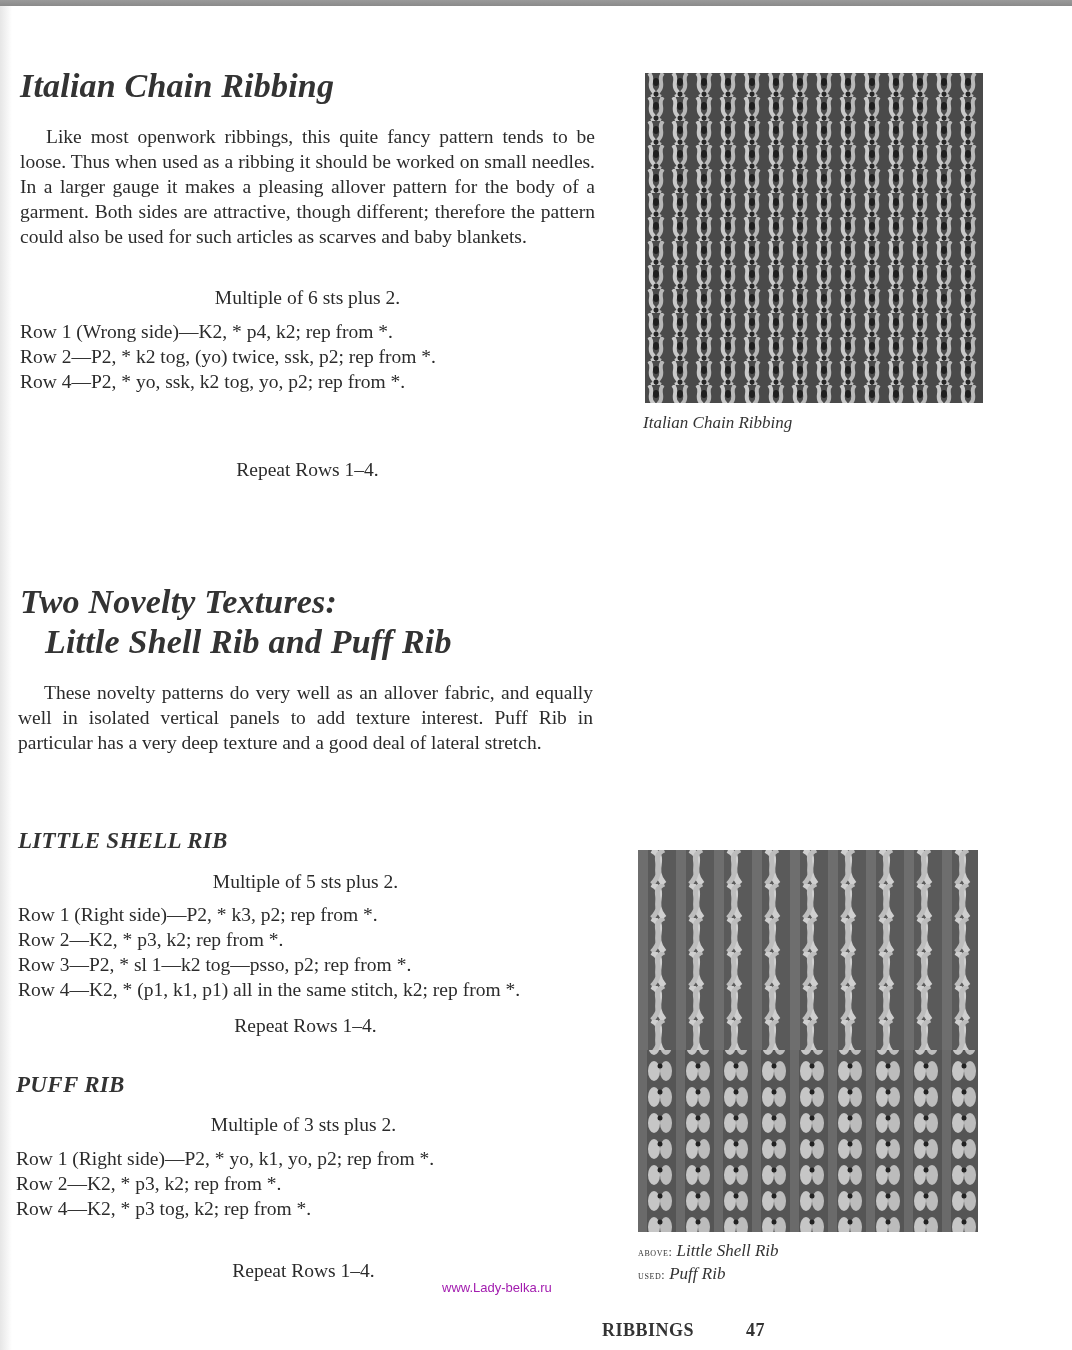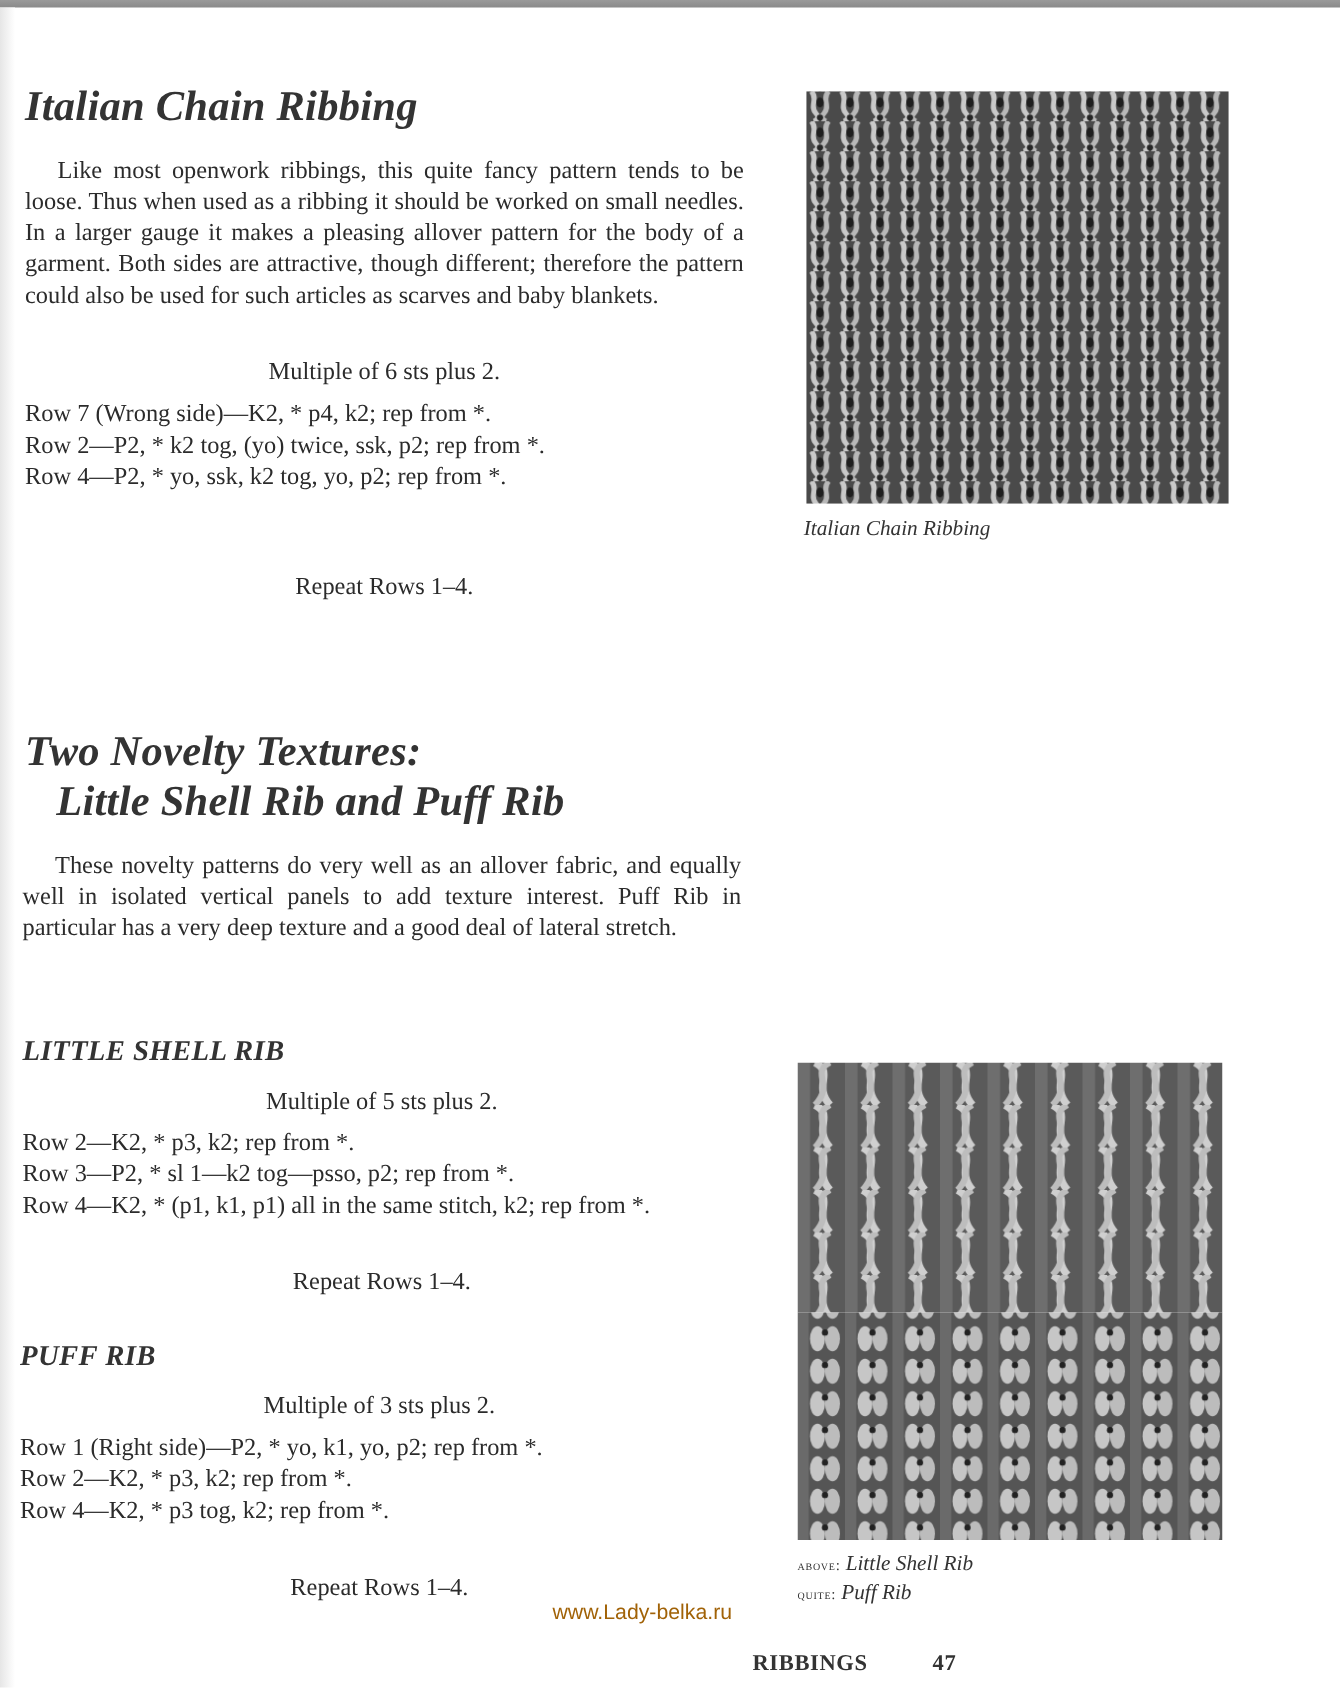--- a/index.html
+++ b/index.html
@@ -17,37 +17,37 @@
     .center { position: absolute; font-size: 19.5px; line-height: 25px; text-align: center; margin: 0; color: #2b2b2b; }
     .rows { position: absolute; margin: 0; padding: 0; list-style: none; font-size: 19.5px; line-height: 25px; color: #2b2b2b; }
     .rows li { padding-left: 26px; text-indent: -26px; }
     .h2 { position: absolute; font-style: italic; font-weight: bold; font-size: 23px; color: #333; margin: 0; letter-spacing: 0.3px; }
 
     .swatch { position: absolute; }
     .swatch svg { display: block; width: 100%; height: 100%; }
     .caption { position: absolute; font-size: 16px; line-height: 22px; color: #333; margin: 0; }
     .caption i { font-style: italic; font-size: 17px; }
     .sc { font-variant: small-caps; letter-spacing: 0.6px; font-size: 12px; }
-    .watermark { position: absolute; font-family: "Liberation Sans", sans-serif; font-size: 17px; color: #a16207; }
+    .watermark { position: absolute; font-family: "Liberation Sans", sans-serif; font-size: 13px; color: #a21caf; }
     .footer { position: absolute; font-weight: bold; font-size: 18px; color: #333; letter-spacing: 0.5px; }
   </style>
 </head>
 <body>
 
 <div class="topbar"></div>
 <div class="leftshade"></div>
 
 <h1 class="h1" style="left:20px; top:66px;">Italian Chain Ribbing</h1>
 
 <p class="para" style="left:20px; top:124px; width:575px;"><span class="ind"></span><span>Like most openwork ribbings, this quite fancy pattern tends to be loose. Thus when used as a ribbing it should be worked on small needles. In a larger gauge it makes a pleasing allover pattern for the body of a garment. Both sides are attractive, though different; therefore the pattern could also be used for such articles as scarves and baby blankets.</span></p>
 
 <p class="center" style="left:20px; top:285px; width:575px;">Multiple of 6 sts plus 2.</p>
 
 <ul class="rows" style="left:20px; top:319px; width:578px;">
-  <li>Row 7 (Wrong side)—K2, * p4, k2; rep from *.</li>
+  <li>Row 1 (Wrong side)—K2, * p4, k2; rep from *.</li>
   <li>Row 2—P2, * k2 tog, (yo) twice, ssk, p2; rep from *.</li>
   <li>Row 4—P2, * yo, ssk, k2 tog, yo, p2; rep from *.</li>
 </ul>
 
 <p class="center" style="left:20px; top:457px; width:575px;">Repeat Rows 1–4.</p>
 
 <div class="swatch" style="left:645px; top:73px; width:338px; height:330px;">
   <svg viewBox="0 0 338 330" preserveAspectRatio="none">
     <defs>
       <pattern id="chainPat" width="24" height="24" patternUnits="userSpaceOnUse">
@@ -64,20 +64,21 @@
 <p class="caption" style="left:643px; top:412px;"><i>Italian Chain Ribbing</i></p>
 
 <h1 class="h1" style="left:20px; top:582px;">Two Novelty Textures:</h1>
 <h1 class="h1" style="left:45px; top:622px;">Little Shell Rib and Puff Rib</h1>
 
 <p class="para" style="left:18px; top:680px; width:575px;"><span class="ind"></span><span>These novelty patterns do very well as an allover fabric, and equally well in isolated vertical panels to add texture interest. Puff Rib in particular has a very deep texture and a good deal of lateral stretch.</span></p>
 
 <h2 class="h2" style="left:18px; top:828px;">LITTLE SHELL RIB</h2>
 <p class="center" style="left:18px; top:869px; width:575px;">Multiple of 5 sts plus 2.</p>
 <ul class="rows" style="left:18px; top:902px; width:590px;">
+  <li>Row 1 (Right side)—P2, * k3, p2; rep from *.</li>
   <li>Row 2—K2, * p3, k2; rep from *.</li>
   <li>Row 3—P2, * sl 1—k2 tog—psso, p2; rep from *.</li>
   <li>Row 4—K2, * (p1, k1, p1) all in the same stitch, k2; rep from *.</li>
 </ul>
 <p class="center" style="left:18px; top:1013px; width:575px;">Repeat Rows 1–4.</p>
 
 <h2 class="h2" style="left:16px; top:1072px;">PUFF RIB</h2>
 <p class="center" style="left:16px; top:1112px; width:575px;">Multiple of 3 sts plus 2.</p>
 <ul class="rows" style="left:16px; top:1146px; width:590px;">
   <li>Row 1 (Right side)—P2, * yo, k1, yo, p2; rep from *.</li>
@@ -103,20 +104,20 @@
         <circle cx="22" cy="8" r="2.5" fill="#222"></circle>
       </pattern>
     </defs>
     <rect x="0" y="0" width="340" height="200" fill="url(#shellPat)"></rect>
     <rect x="0" y="200" width="340" height="182" fill="url(#puffPat)"></rect>
   </svg>
 </div>
 <p class="caption" style="left:638px; top:1240px;">
   <span class="sc">above:</span>
   <i>Little Shell Rib</i><br>
-  <span class="sc">quite:</span>
+  <span class="sc">used:</span>
   <i>Puff Rib</i>
 </p>
 
 <div class="watermark" style="left:442px; top:1280px;">www.Lady-belka.ru</div>
 
 <div class="footer" style="left:602px; top:1320px;">RIBBINGS</div>
 <div class="footer" style="left:746px; top:1320px;">47</div>
 
 </body></html>

